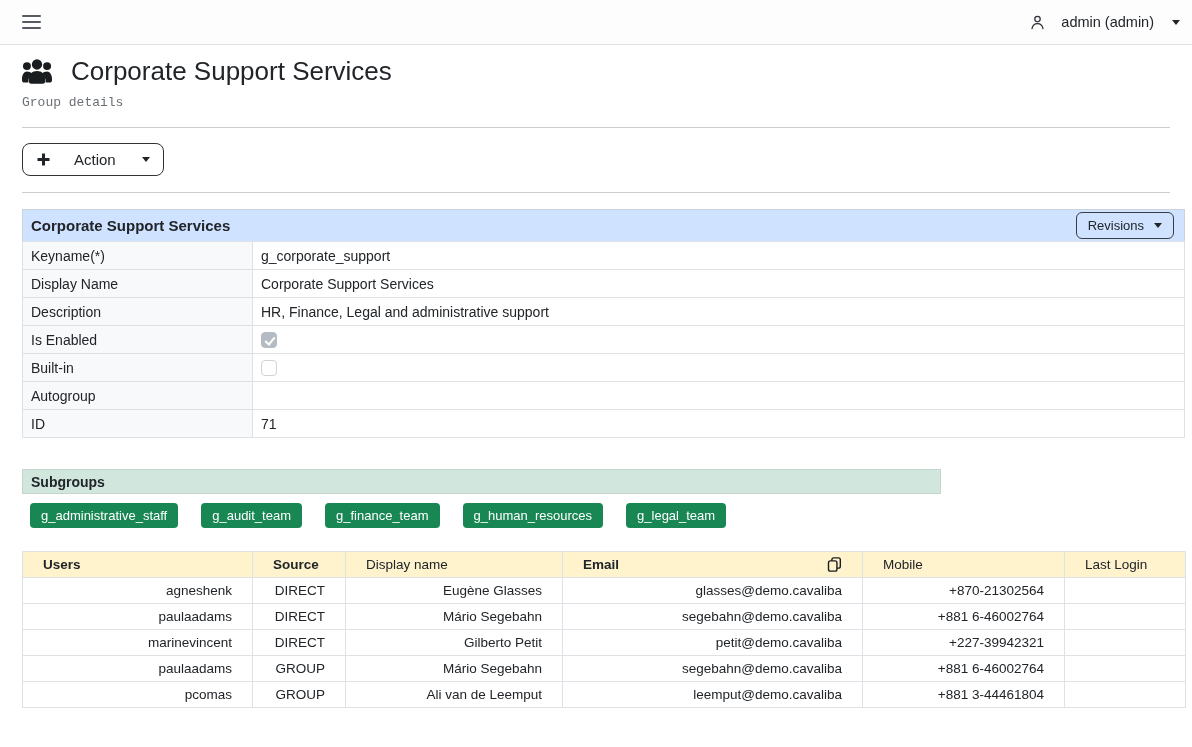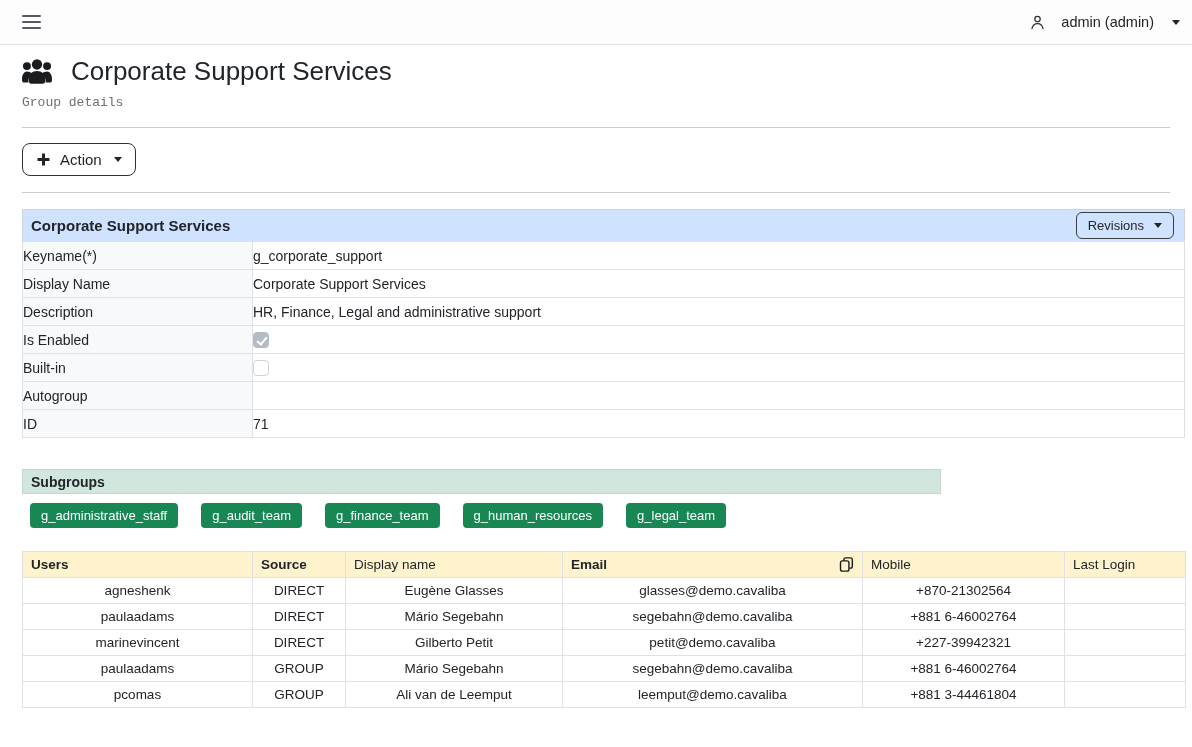--- a/index.html
+++ b/index.html
@@ -29,40 +29,40 @@
   .page-head { padding:11px 22px 0 22px; }
   .title-row { display:flex; align-items:center; gap:19px; }
   .page-title { font-size:26px; font-weight:400; margin:0; }
   .subtitle { margin-top:8px; font-size:13px; color:#6b7076;font-family:Liberation Mono, monospace; }
   .rule { border:0; border-top:1px solid #cdcdcd; margin:17px 22px 0 22px; height:0; }
 
   
   .action-btn {
     margin:15px 0 0 22px; height:33px; padding:0 13px;
     border:1px solid #2f3338; border-radius:8px; background:#fff;
-    display:inline-flex; align-items:center; gap:9px; font-size:15px;
+    display:inline-flex; align-items:center; gap:23px; font-size:15px;
     font-family:inherit; color:#212529; cursor:pointer;
   }
 
   
   .panel { margin:16px 0 0 22px; width:1163px; }
   .panel-head {
     height:32px; background:#cfe2ff;
     border:1px solid #ccd3db; border-bottom:none;
     display:flex; align-items:center; justify-content:space-between;
     padding:0 10px 0 8px;
   }
   .panel-title { font-weight:700; font-size:15px; }
   .revisions-btn {
     height:27px; padding:0 11px; font-size:13px; font-family:inherit;
     border:1px solid #3a3e43; border-radius:6px; background:transparent;
     display:flex; align-items:center; gap:7px; color:#212529; cursor:pointer;
   }
   table.kv { width:1163px; border-collapse:collapse; table-layout:fixed; font-size:14px; }
-  table.kv td { border:1px solid #dee2e6; height:28px; padding:0 0; }
+  table.kv td { border:1px solid #dee2e6; height:28px; padding:0 8px; }
   td.kv-label { width:230px; background:#f8f9fa; }
 
   .checkbox {
     display:inline-block; width:16px; height:16px; border-radius:4px;
     background:#fff; border:1px solid #ced4da; vertical-align:middle; position:relative;
   }
   .checkbox.checked { background:#b4bbc2; border-color:#b4bbc2; }
   .checkbox.checked::after {
     content:""; position:absolute; left:5px; top:1.5px; width:4px; height:8px;
     border:solid #fff; border-width:0 2px 2px 0; transform:rotate(40deg);
@@ -76,21 +76,21 @@
     font-weight:700; font-size:14px;
   }
   .badges { margin:9px 0 0 30px; display:flex; gap:23px; }
   .badge {
     background:#198754; color:#fff; font-size:13px;
     padding:5px 11px; border-radius:4px; cursor:pointer;
   }
 
   
   table.users { margin:23px 0 0 22px; width:1163px; border-collapse:collapse; table-layout:fixed; font-size:13.5px; }
-  table.users th, table.users td { border:1px solid #dee2e6; padding:0 8px; text-align:center; }
+  table.users th, table.users td { border:1px solid #dee2e6; padding:0 20px; text-align:right; }
   table.users th { background:#fff3cd; height:26px; font-weight:400; }
   table.users th.bold { font-weight:700; }
   table.users td { height:26px; background:#fff; }
   .th-flex { display:flex; align-items:center; justify-content:space-between; }
   .copy-icon { display:inline-flex; cursor:pointer; }
 </style>
 </head>
 <body>
 
 

